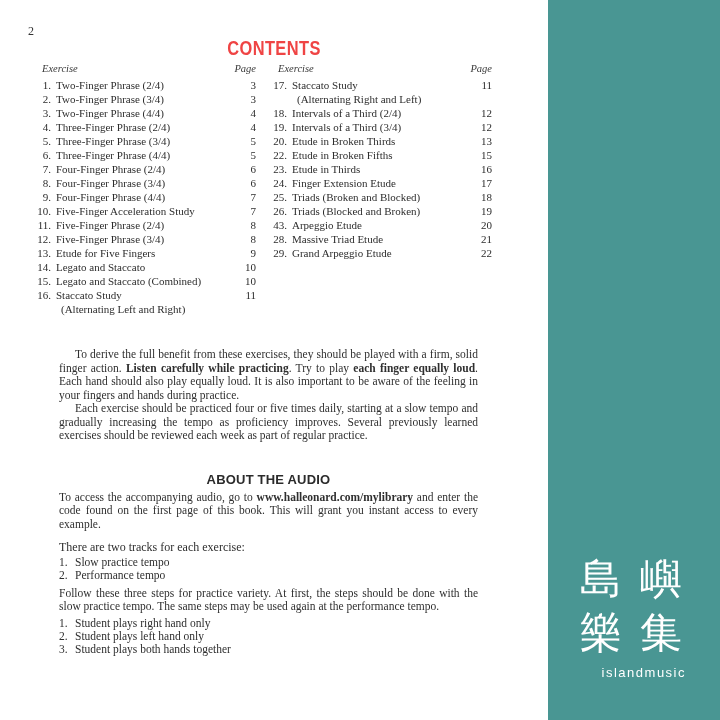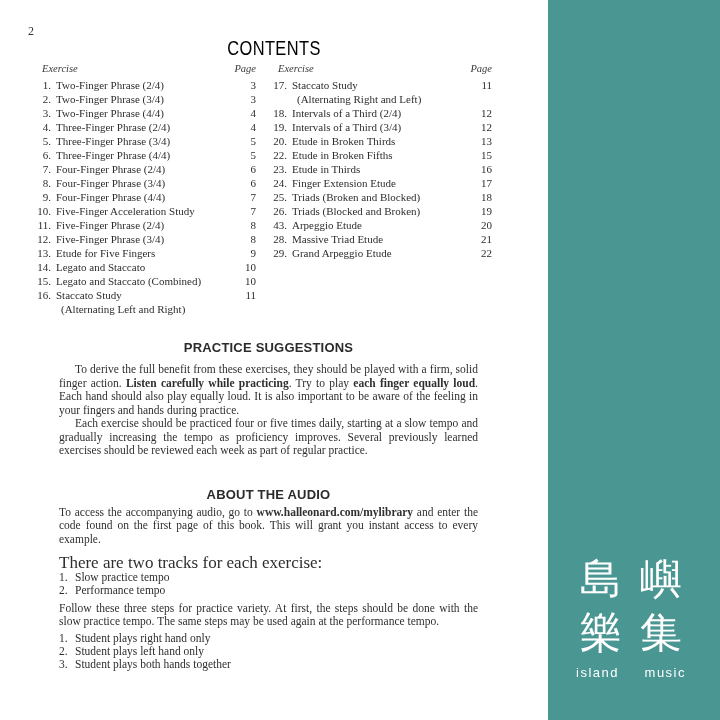--- a/index.html
+++ b/index.html
@@ -10,22 +10,22 @@
     font-family: "Liberation Serif", serif; color: #2e2e2e;
   }
 
   
   .content { position: absolute; left: 0; top: 0; width: 548px; height: 720px; }
 
   .page-num { position: absolute; left: 28px; top: 24px; font-size: 12px; color: #333; }
 
   .contents-heading {
     position: absolute; left: 0; top: 37px; width: 548px; text-align: center;
-    font-family: "Liberation Sans", sans-serif; font-weight: 400; font-size: 20px;
-    color: #000000; letter-spacing: 0.5px;
+    font-family: "Liberation Sans", sans-serif; font-weight: 700; font-size: 20px;
+    color: #ef4444; letter-spacing: 0.5px;
   }
   .contents-heading > span { display: inline-block; transform: scaleX(0.82); }
 
   .toc-col { position: absolute; top: 63px; width: 220px; }
   .toc-col.c1 { left: 36px; }
   .toc-col.c2 { left: 272px; }
   .toc-head {
     display: flex; justify-content: space-between;
     font-style: italic; font-size: 10.5px; color: #3a3a3a;
     padding-left: 6px; margin-bottom: 4px;
@@ -46,39 +46,39 @@
     text-align: center; font-family: "Liberation Sans", sans-serif;
     font-weight: bold; font-size: 13px; color: #2b2b2b; letter-spacing: 0.2px;
     line-height: 15px;
   }
   .main-text p { font-size: 11.5px; line-height: 13.5px; text-align: justify; color: #2f2f2f; }
   .indent { text-indent: 16px; }
   .b { font-weight: bold; }
   .p1 { margin-top: 8px; }
   .audio-h { margin-top: 29px; }
   .audio-p1 { margin-top: 4px; }
-  .tracks-intro { margin-top: 10px; font-size: 17px; line-height: 13.5px; }
+  .tracks-intro { margin-top: 10px; font-size: 12px; line-height: 13.5px; }
   .num-list { margin-top: 1px; }
   .num-row { display: flex; font-size: 11.5px; line-height: 13.2px; }
   .num-row .n { flex: none; width: 16px; }
   .audio-p2 { margin-top: 9px; }
   .audio-p3 { margin-top: 5px; }
   .steps { margin-top: 3px; }
 
   
   .sidebar { position: absolute; left: 548px; top: 0; width: 172px; height: 720px; background: #499693; }
   .logo { position: absolute; left: 28px; top: 556px; width: 110px; }
   .logo-grid {
     display: grid; grid-template-columns: 1fr 1fr; column-gap: 10px; row-gap: 8px;
     justify-items: center; align-items: center;
     color: #ffffff; font-size: 42px; line-height: 46px;
     font-family: "DejaVu Sans", sans-serif;
   }
   .wordmark {
-    display: flex; justify-content: space-between; margin-top: 9px;
+    display: flex; justify-content: flex-end; margin-top: 9px;
     color: #ffffff; font-family: "Liberation Sans", sans-serif;
     font-size: 13px; letter-spacing: 1.5px;
   }
 </style>
 </head>
 <body>
 
 <div class="page">
 
   <div class="content">
@@ -302,21 +302,20 @@
             <span class="toc-title">Grand Arpeggio Etude</span>
             <span class="dots"></span>
             <span class="toc-page">22</span>
           </div>
 
         </div>
     </div>
 
     <div class="main-text">
 
-      <div class="section-heading">PRACTICE SUGGESTIONS</div>
 
       <p class="indent p1"><span>To derive the full benefit from these exercises, they should be played with a firm, solid finger action. </span><span class="b">Listen carefully while practicing</span><span>. Try to play </span><span class="b">each finger equally loud</span><span>. Each hand should also play equally loud. It is also important to be aware of the feeling in your fingers and hands during practice.</span></p>
 
       <p class="indent">Each exercise should be practiced four or five times daily, starting at a slow tempo and gradually increasing the tempo as proficiency improves. Several previously learned exercises should be reviewed each week as part of regular practice.</p>
 
       <div class="section-heading audio-h">ABOUT THE AUDIO</div>
 
       <p class="audio-p1"><span>To access the accompanying audio, go to </span><span class="b">www.halleonard.com/mylibrary</span><span> and enter the code found on the first page of this book. This will grant you instant access to every example.</span></p>
 
       <div class="tracks-intro">There are two tracks for each exercise:</div>

